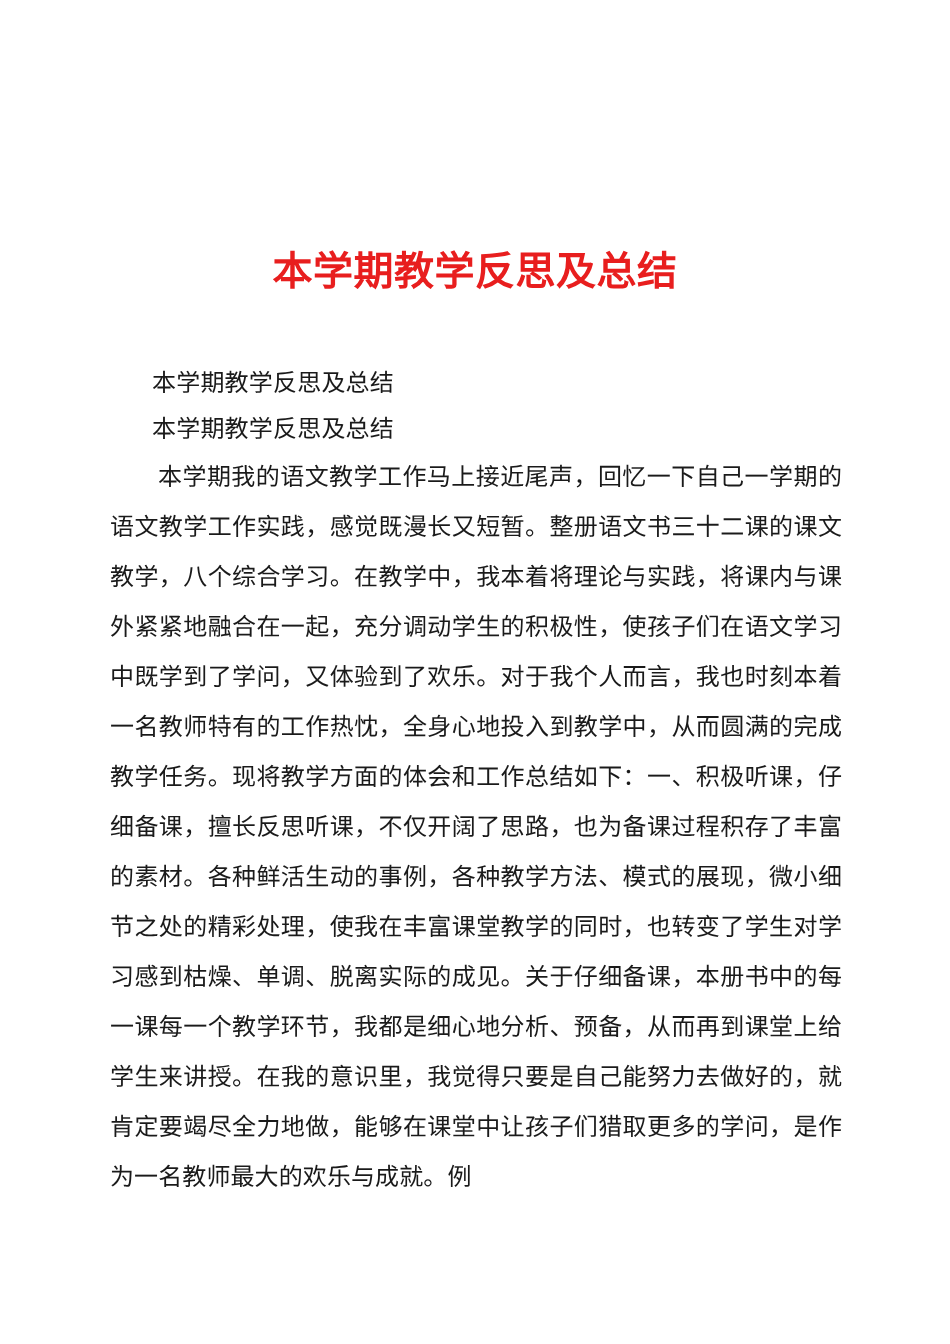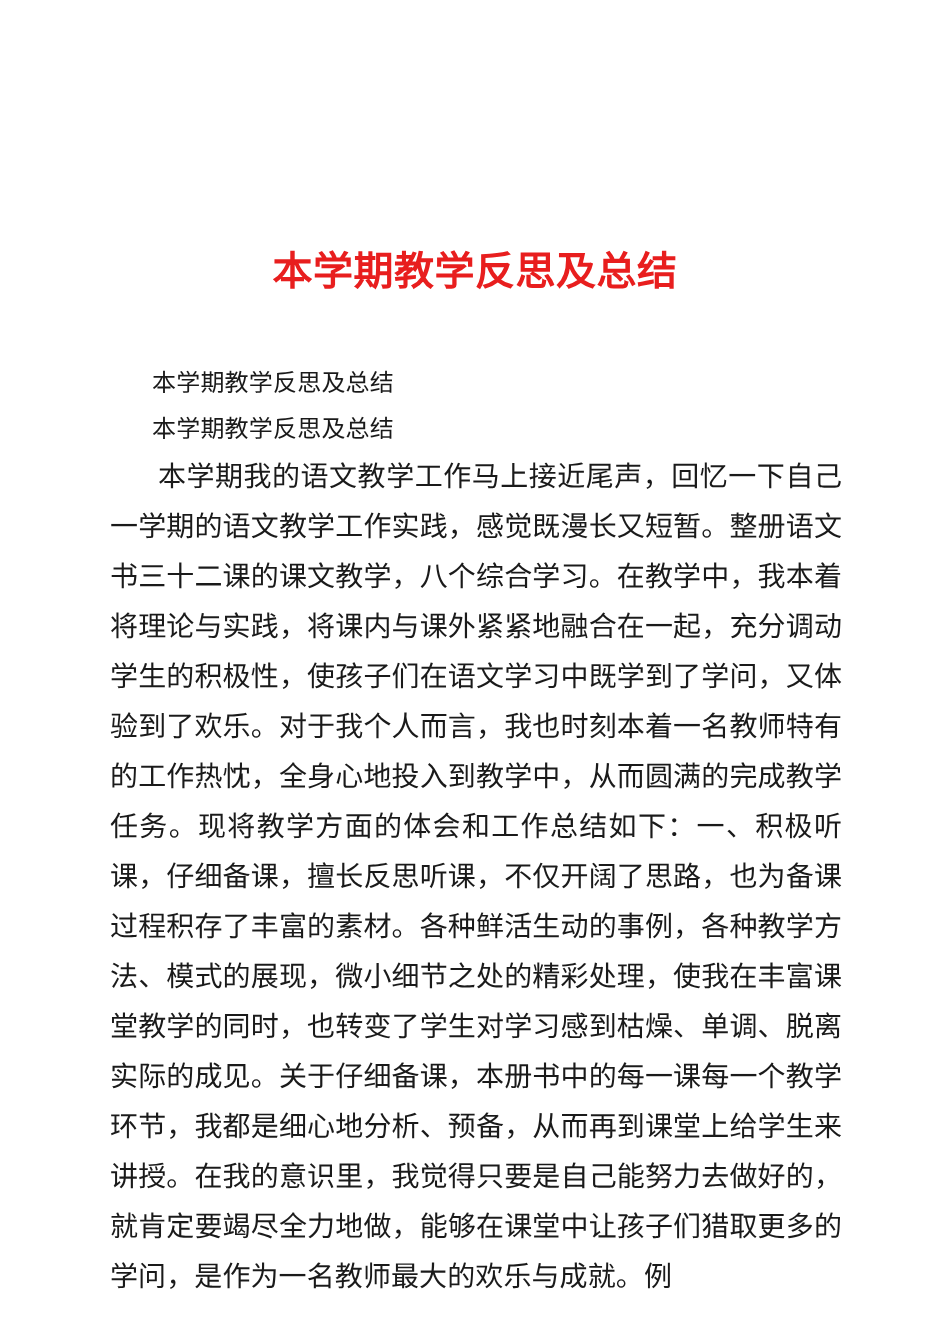--- a/index.html
+++ b/index.html
@@ -56,21 +56,21 @@
 
   
   .body-block {
     position: absolute;
     top: 440px;
     left: 110px;
     width: 732px;
   }
 
   .body-paragraph {
-    font-size: 28px;
+    font-size: 24px;
     line-height: 50px;
     color: #1a1a1a;
     text-align: justify;
     text-justify: inter-character;
     text-indent: 48px;
     letter-spacing: 0.1px;
     margin: 0;
     word-break: break-all;
   }
 </style>

